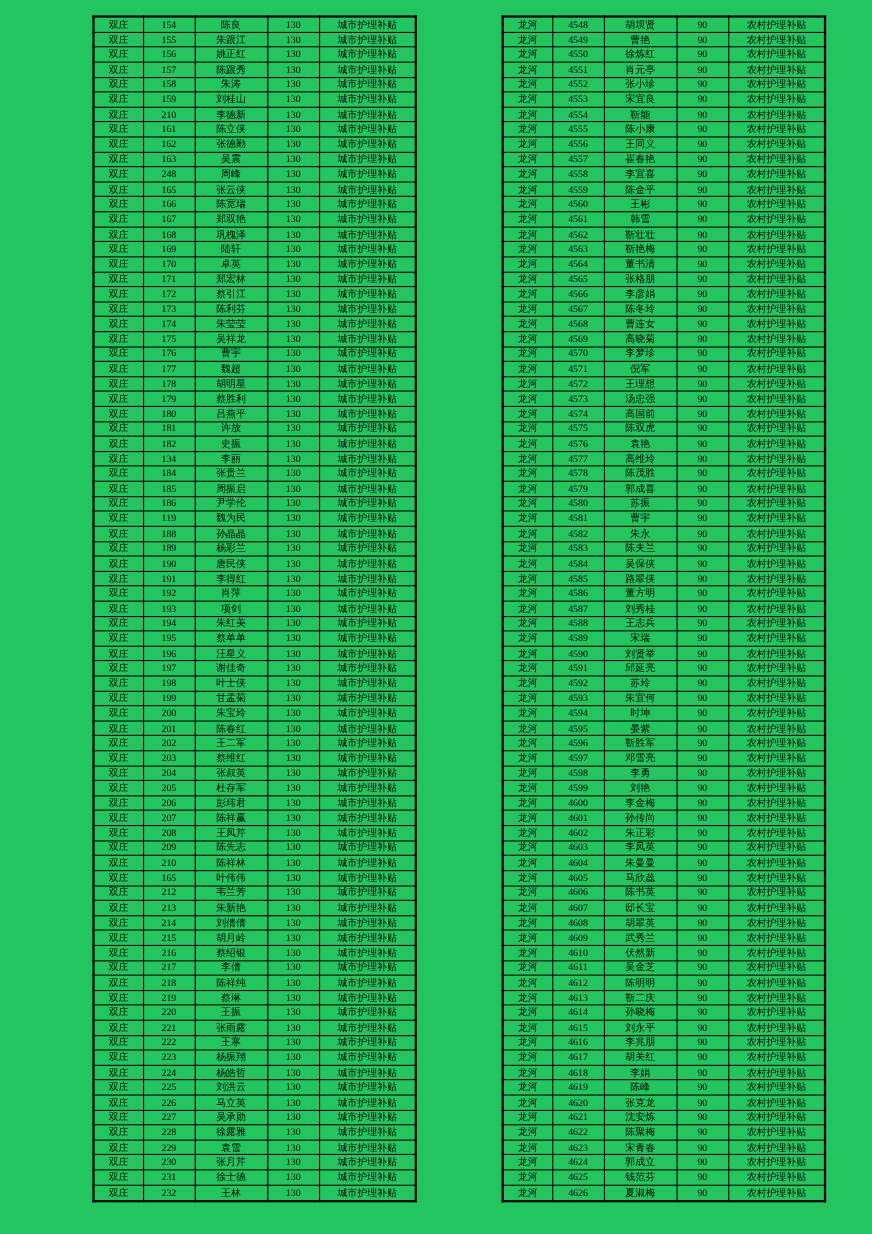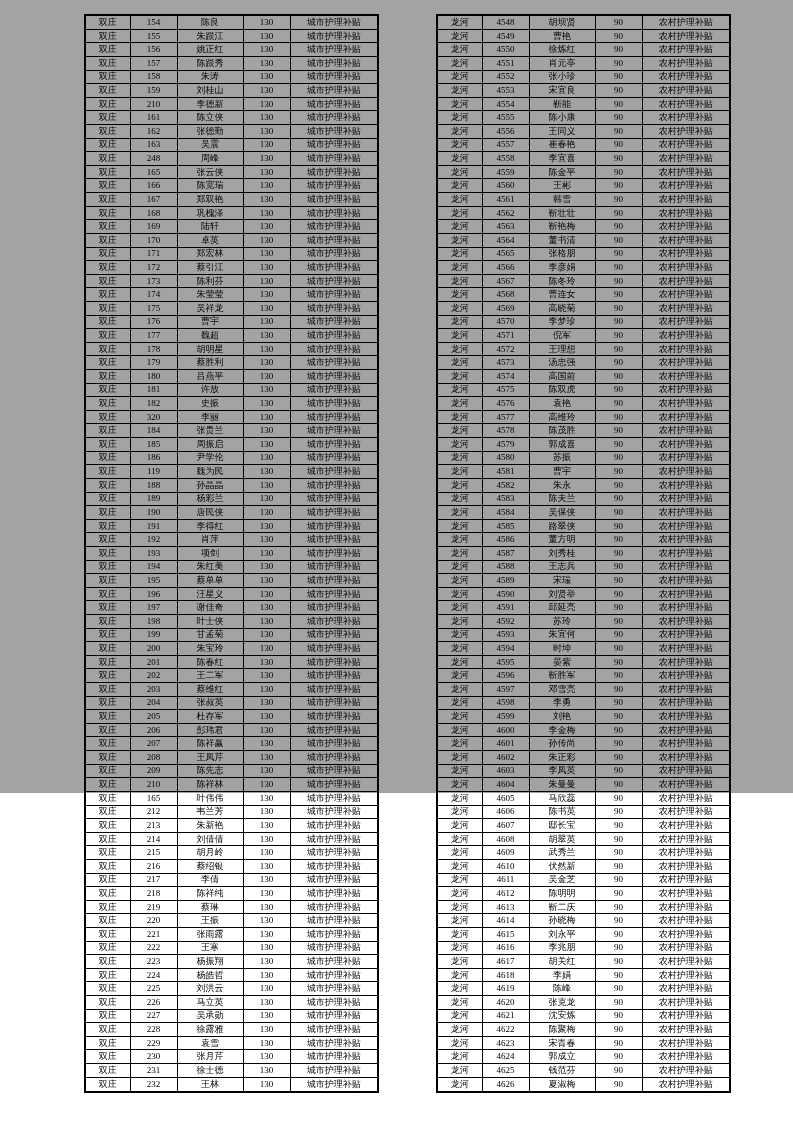--- a/index.html
+++ b/index.html
@@ -1,29 +1,29 @@
 <!DOCTYPE html>
 <html><head>
 <meta charset="utf-8">
 <style>
   html,body{margin:0;padding:0;}
   body{
     width:793px;height:1122px;background:#ffffff;
     font-family:"Liberation Serif", serif;
     position:relative;overflow:hidden;
   }
-  .page{position:absolute;left:0;top:0;width:793px;height:793px;background:#a3a3a3;}
+  .page{position:absolute;left:0;top:0;width:793px;height:1122px;background:#22c55e;}
   table.tbl{
     position:absolute;top:14px;
     border-collapse:collapse;table-layout:fixed;
     height:1079px;
     border:2px solid #000;
   }
   table.tbl.left{left:84px;width:293px;}
-  table.tbl.right{left:436px;width:293px;}
+  table.tbl.right{left:456px;width:293px;}
   .tbl td{
     border:1px solid #000;
     text-align:center;vertical-align:middle;
     font-size:9px;line-height:1;
     padding:0;margin:0;
     white-space:nowrap;overflow:hidden;
     color:#000;
   }
   .col-town{width:45px;}
   .col-id{width:47px;}
@@ -243,21 +243,21 @@
         </tr>
         <tr>
           <td>双庄</td>
           <td>182</td>
           <td>史振</td>
           <td>130</td>
           <td>城市护理补贴</td>
         </tr>
         <tr>
           <td>双庄</td>
-          <td>320</td>
+          <td>134</td>
           <td>李丽</td>
           <td>130</td>
           <td>城市护理补贴</td>
         </tr>
         <tr>
           <td>双庄</td>
           <td>184</td>
           <td>张贵兰</td>
           <td>130</td>
           <td>城市护理补贴</td>

